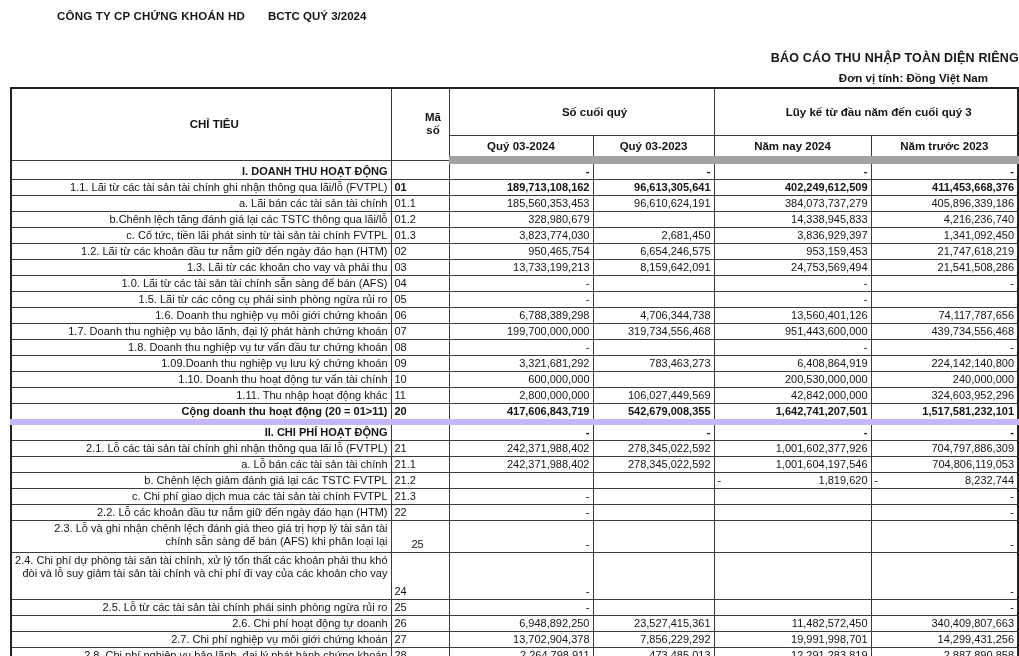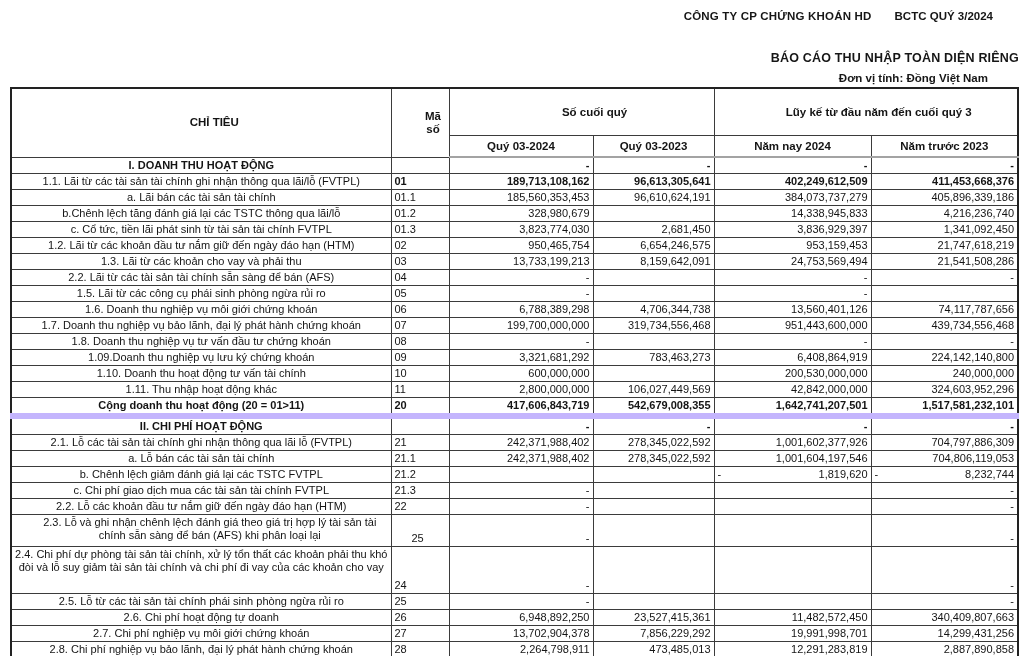--- a/index.html
+++ b/index.html
@@ -5,21 +5,21 @@
   html,body{margin:0;padding:0;}
   body{
     width:1019px;height:656px;
     background:#ffffff;
     font-family:"Liberation Sans", sans-serif;
     color:#161616;
     overflow:hidden;
     position:relative;
   }
   .doc-header{
-    display:flex;justify-content:flex-end;
+    display:flex;justify-content:flex-start;
     padding:10px 26px 0 57px;
   }
   .company-name{font-weight:bold;font-size:11.5px;letter-spacing:.2px;}
   .report-ref{font-weight:bold;font-size:11.5px;margin-left:23px;}
   .report-title{
     text-align:right;font-weight:bold;font-size:12.5px;
     margin-top:29px;letter-spacing:.2px;
   }
   .unit-note{
     text-align:right;font-weight:bold;font-size:11.5px;
@@ -37,30 +37,30 @@
     padding:1px 3px;
     overflow:hidden;
     vertical-align:bottom;
     color:#141414;
   }
   table.report th{
     font-weight:bold;text-align:center;vertical-align:middle;
     font-size:11.5px;
   }
   th.gh{font-size:12px;}
-  tr.subhead th{height:18px;border-bottom:2px solid #a3a3a3;}
+  tr.subhead th{height:18px;border-bottom:8px solid #a3a3a3;}
   tr.headrow th{height:44px;padding-left:29px;}
   col.c-label{width:380px;}
   col.c-code{width:58px;}
   col.c-q24{width:144px;}
   col.c-q23{width:121px;}
   col.c-y24{width:157px;}
   col.c-y23{width:147px;}
   tbody tr{height:15px;}
-  td.td-label{text-align:center;padding-left:3px;}
+  td.td-label{text-align:right;padding-left:3px;}
   td.td-code{text-align:left;padding-left:5px;}
   td.td-num{text-align:right;padding-right:8px;white-space:nowrap;}
   td.dash{padding-right:42px;}
   td.negcell{padding-left:5px;}
   td.negcell .neg-wrap{display:flex;justify-content:space-between;}
   tr.section td{font-weight:bold;}
   tr.total td{font-weight:bold;border-top:1px solid #2a2a2a;border-bottom:6px solid #c4b5fd;}
   tr.total{height:17px;}
   tr.numbold td.td-num, tr.numbold td.td-code{font-weight:bold;}
   tr.tall2 td{height:29px;padding-left:20px;}
@@ -152,21 +152,21 @@
       </tr>
       <tr>
         <td class="td-label">1.3. Lãi từ các khoản cho vay và phải thu</td>
         <td class="td-code">03</td>
         <td class="td-num">13,733,199,213</td>
         <td class="td-num">8,159,642,091</td>
         <td class="td-num">24,753,569,494</td>
         <td class="td-num">21,541,508,286</td>
       </tr>
       <tr>
-        <td class="td-label">2.2. Lãi từ các tài sản tài chính sẵn sàng để bán (AFS)</td>
+        <td class="td-label">1.0. Lãi từ các tài sản tài chính sẵn sàng để bán (AFS)</td>
         <td class="td-code">04</td>
         <td class="td-num dash">-</td>
         <td class="td-num"></td>
         <td class="td-num dash">-</td>
         <td class="td-num dash">-</td>
       </tr>
       <tr>
         <td class="td-label">1.5. Lãi từ các công cụ phái sinh phòng ngừa rủi ro</td>
         <td class="td-code">05</td>
         <td class="td-num dash">-</td>

